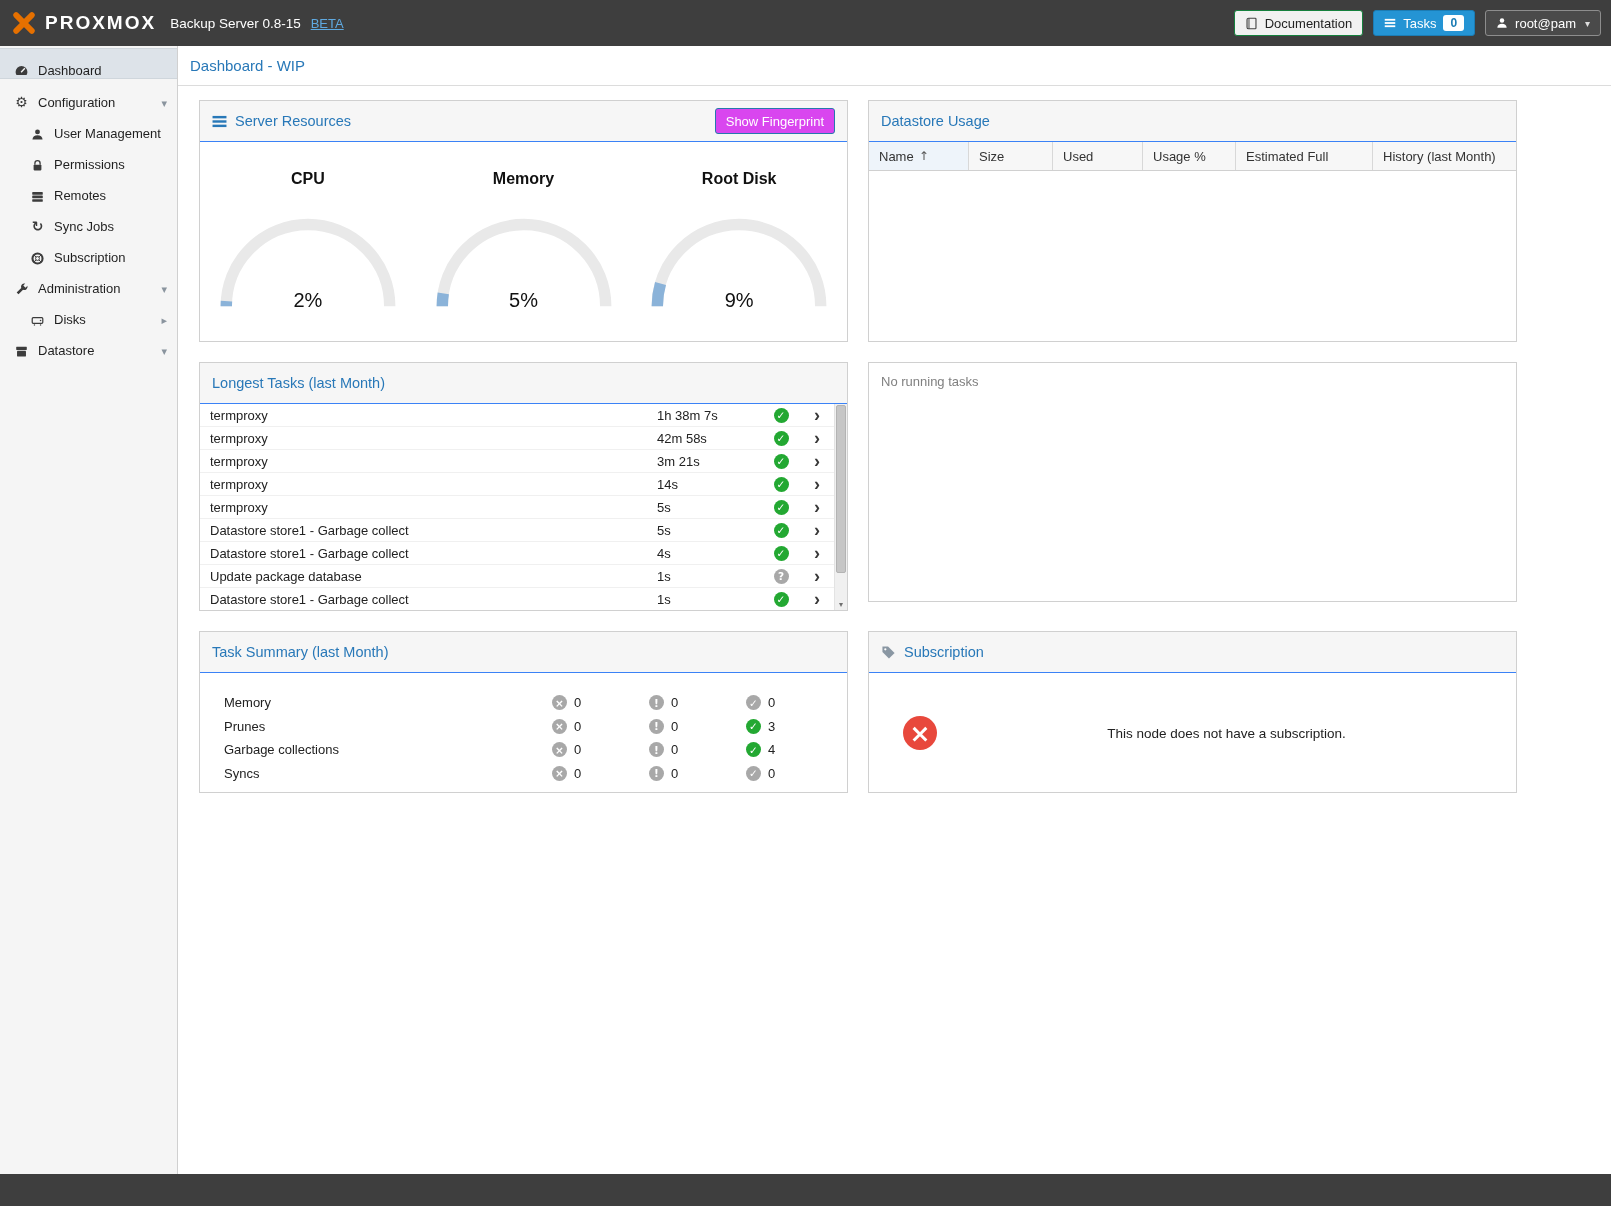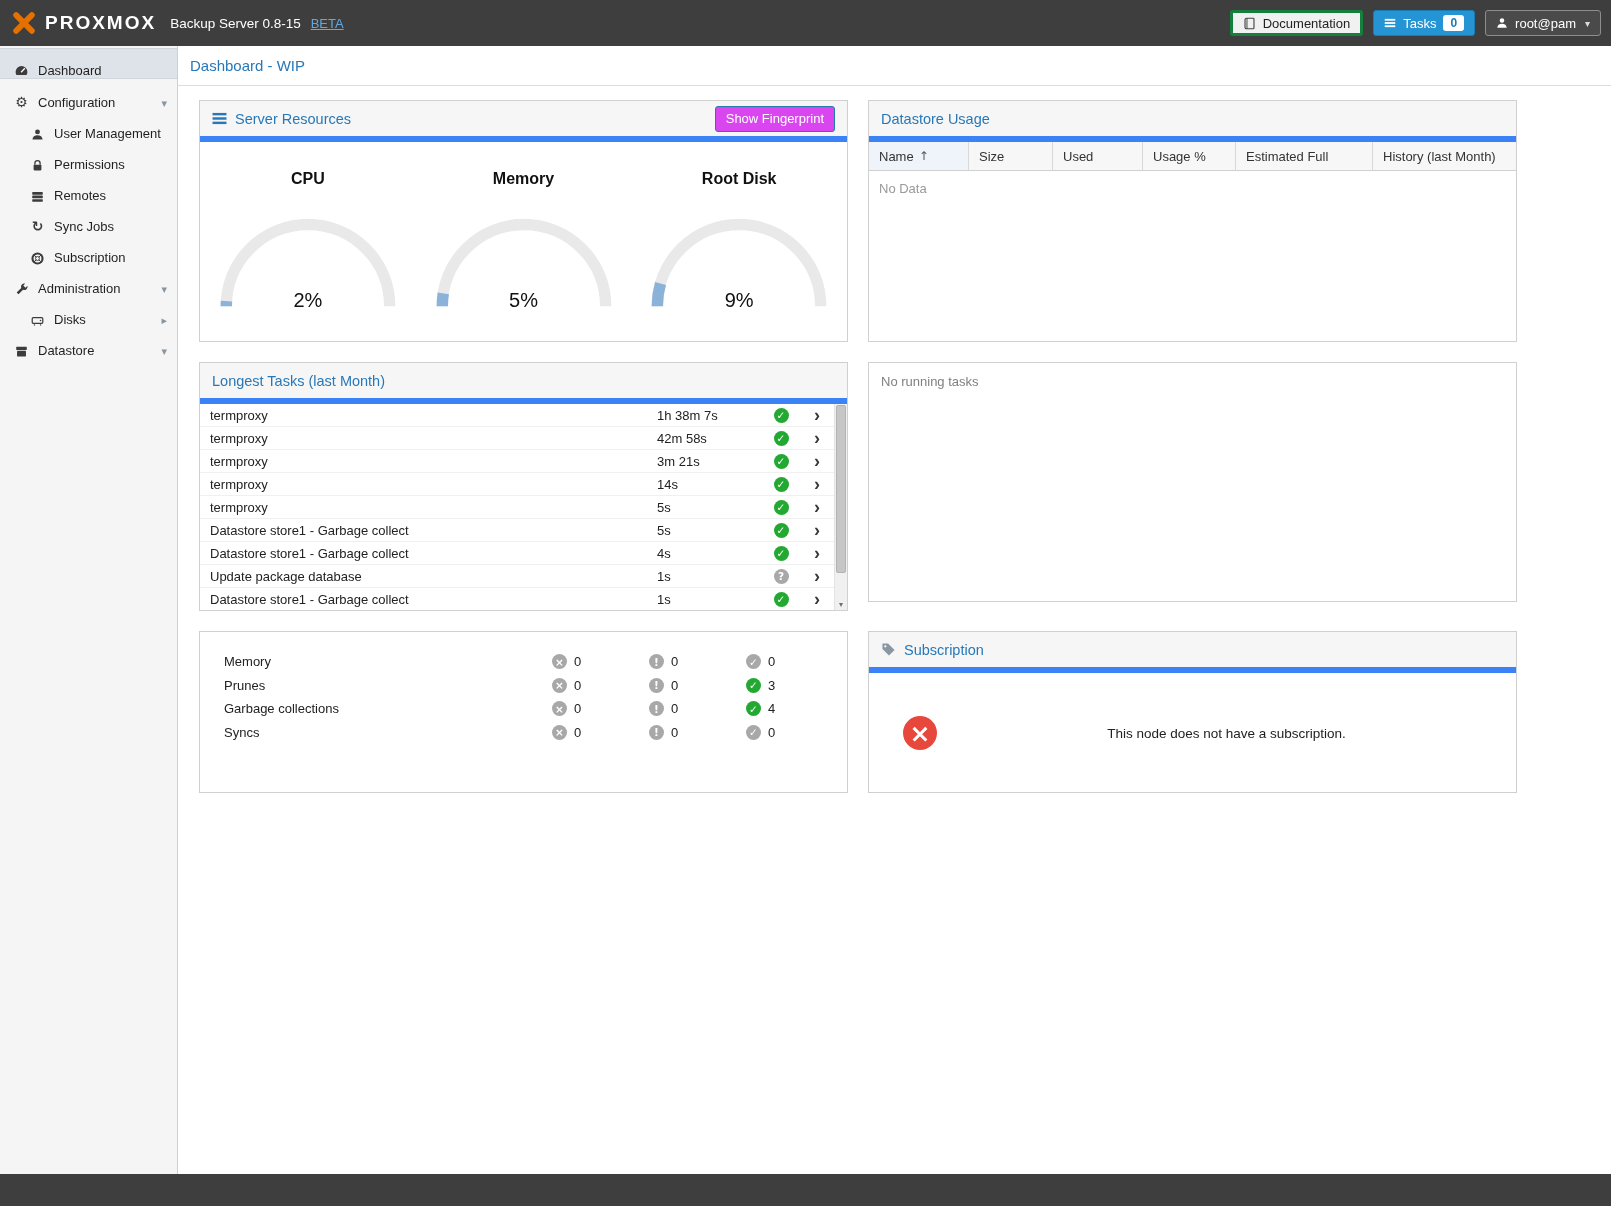--- a/index.html
+++ b/index.html
@@ -13,21 +13,21 @@
   .glyph { font-family: "DejaVu Sans", sans-serif; }
 
   
   .topbar { height: 46px; background: #3e3e3e; display: flex; align-items: center; padding: 0 10px; gap: 10px; }
   .brand { display: flex; align-items: center; gap: 7px; }
   .brand-text { color: #fff; font-weight: bold; font-size: 19px; letter-spacing: 2px; }
   .product { color: #fff; font-size: 13.5px; margin-left: 4px; }
   .beta-link { color: #5fa9e0; text-decoration: underline; font-size: 13px; cursor: pointer; }
   .topbar-spacer { flex: 1; }
   .tb-btn { display: flex; align-items: center; gap: 7px; height: 26px; padding: 0 10px; border-radius: 3px; font-size: 13px; font-family: inherit; cursor: pointer; }
-  .tb-light { background: #f1f1f1; border: 3px solid #15803d; color: #222; }
+  .tb-light { background: #f1f1f1; border: 1px solid #15803d; color: #222; }
   .tb-blue { background: #2494d4; border: 1px solid #1b7cb4; color: #fff; }
   .tb-badge { background: #fff; color: #1b7cb4; font-weight: bold; border-radius: 3px; padding: 1px 7px; font-size: 12px; }
   .tb-dark { background: #4a4a4a; border: 1px solid #8d8d8d; color: #fff; }
   .tb-caret { color: #ddd; font-size: 10px; margin-left: 2px; }
 
   
   .layout { display: flex; height: 1128px; }
   .sidebar { width: 178px; background: #f5f5f5; border-right: 1px solid #d0d0d0; padding-top: 2px; }
   .side-item { display: flex; align-items: flex-end; height: 31px; padding: 0 8px 0 12px; cursor: pointer; color: #1f1f1f; position: relative; }
   .side-item.sub { padding-left: 28px; }
@@ -36,21 +36,21 @@
   .side-caret { position: absolute; right: 10px; color: #8a949e; font-size: 11px; }
 
   .main { flex: 1; display: flex; flex-direction: column; background: #fff; }
   .page-header { height: 40px; border-bottom: 1px solid #dcdcdc; display: flex; align-items: center; padding: 8px 12px; }
   .page-title { color: #2878b8; font-size: 15px; }
   .content { flex: 1; padding: 14px 0 0 21px; }
   .grid { display: grid; grid-template-columns: 649px 649px; gap: 20px; align-items: start; }
 
   
   .panel { border: 1px solid #d0d0d0; background: #fff; overflow: hidden; }
-  .panel-header { height: 41px; background: #f6f6f6; border-bottom: 6px solid #3b82f6; display: flex; align-items: center; padding: 0 12px; gap: 8px; }
+  .panel-header { height: 41px; background: #f6f6f6; border-bottom: 1px solid #3b82f6; display: flex; align-items: center; padding: 0 12px; gap: 8px; }
   .panel-title { color: #2878b8; font-size: 14.5px; }
   .p-server { height: 242px; }
   .p-datastore { height: 242px; }
   .p-longest { height: 249px; }
   .p-running { height: 240px; }
   .p-tasksum { height: 162px; }
   .p-subscription { height: 162px; }
   .fingerprint-btn { margin-left: auto; background: #d946ef; border: 1px solid #2678ad; color: #fff; border-radius: 3px; height: 26px; padding: 0 10px; font-size: 13px; cursor: pointer; font-family: inherit; }
 
   
@@ -334,23 +334,20 @@
               <div class="du-cell">
                 <span>Usage %</span>
               </div>
               <div class="du-cell">
                 <span>Estimated Full</span>
               </div>
               <div class="du-cell">
                 <span>History (last Month)</span>
               </div>
             </div>
-          <div class="du-body">
-            <div class="du-empty">No Data</div>
-          </div>
         </section>
 
         <section class="panel p-longest">
           <div class="panel-header">
             <span class="panel-title">Longest Tasks (last Month)</span>
           </div>
           <div class="lt-list">
             <div class="lt-rows">
                 <div class="lt-row">
                   <span class="lt-name">termproxy</span>
@@ -430,20 +427,23 @@
               <div class="scroll-down glyph">▾</div>
             </div>
           </div>
         </section>
 
         <section class="panel p-running">
           <div class="rt-body">No running tasks</div>
         </section>
 
         <section class="panel p-tasksum">
+          <div class="panel-header">
+            <span class="panel-title">Task Summary (last Month)</span>
+          </div>
           <div class="ts-body">
               <div class="ts-row">
                 <span class="ts-label">Memory</span>
                 <span class="ts-cell">
                   <span class="ci ci-gray glyph">×</span>
                   <span>0</span>
                 </span>
                 <span class="ts-cell">
                   <span class="ci ci-gray glyph">!</span>
                   <span>0</span>

